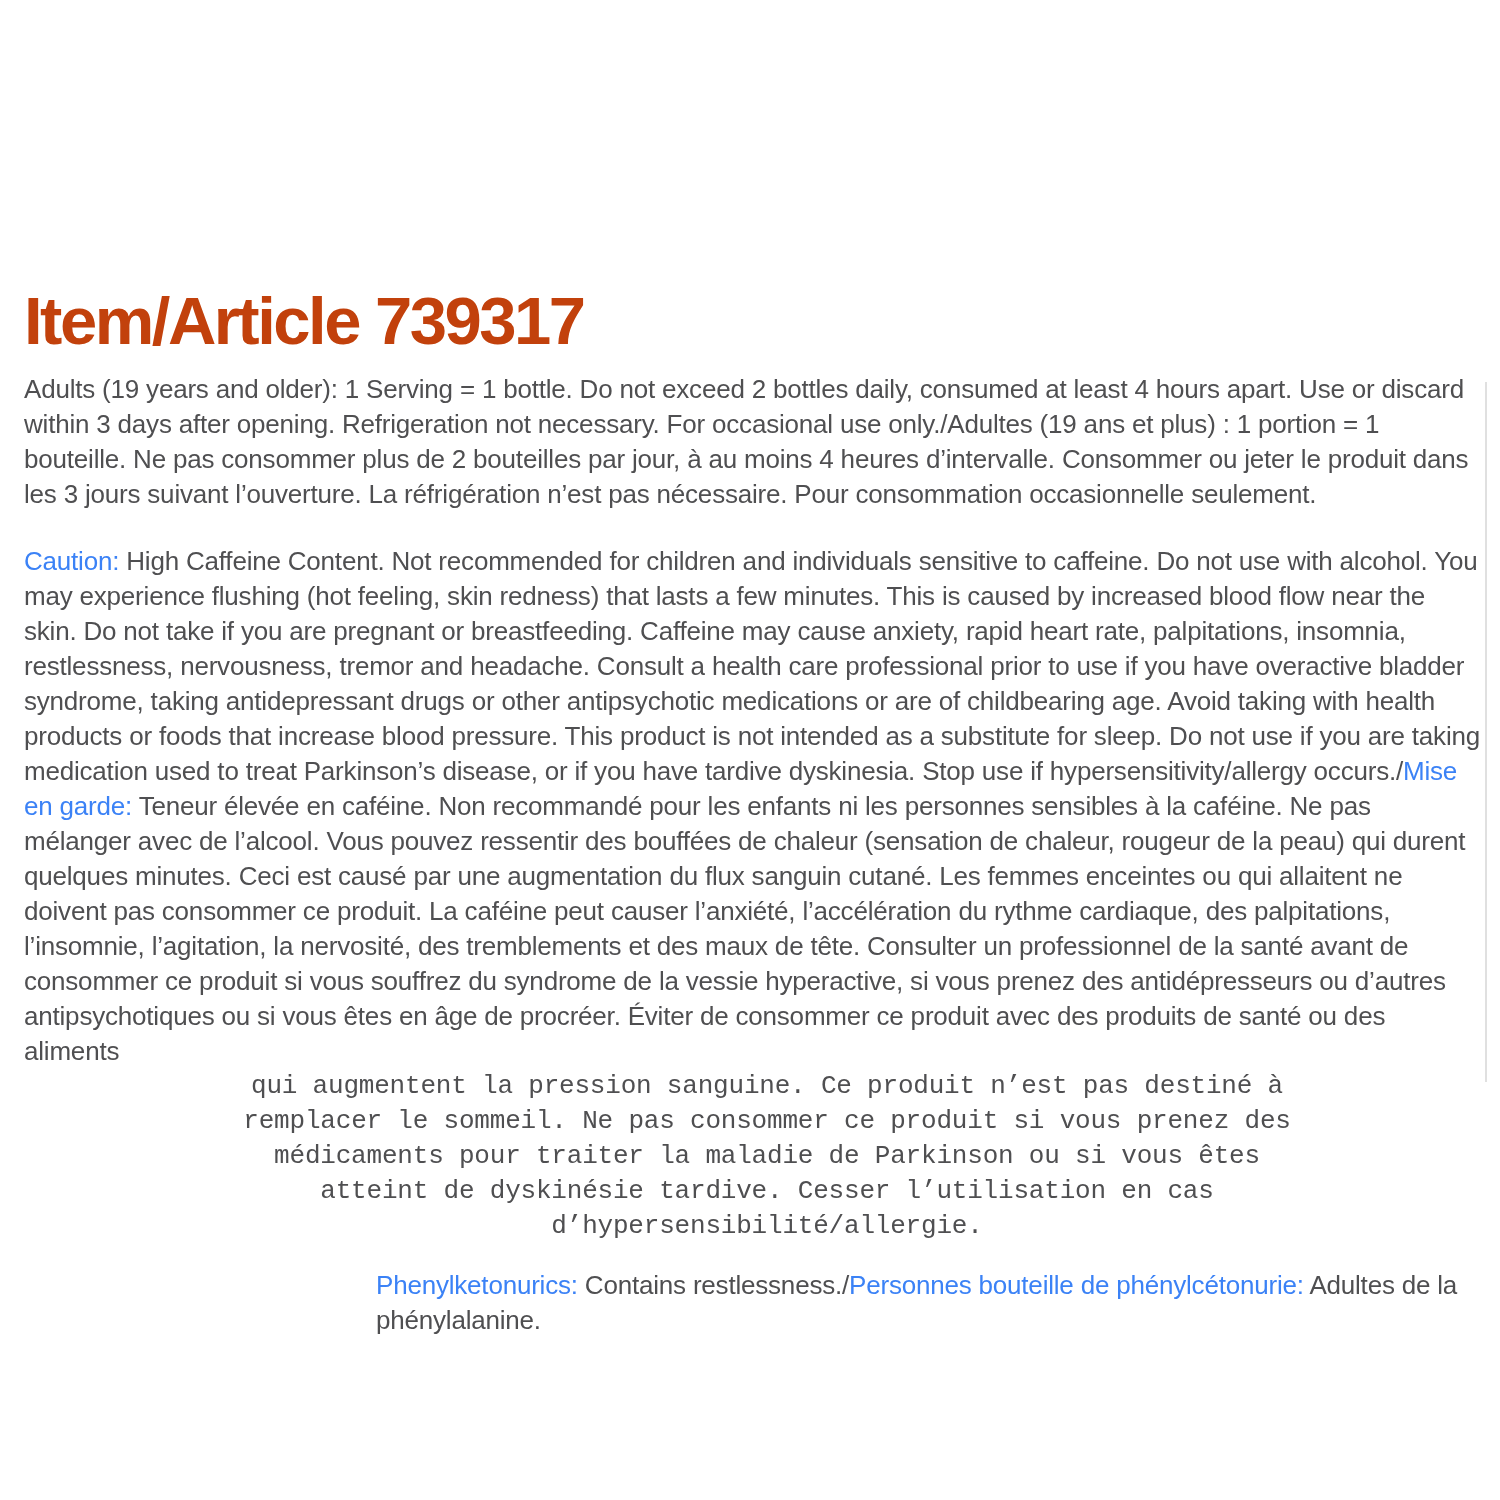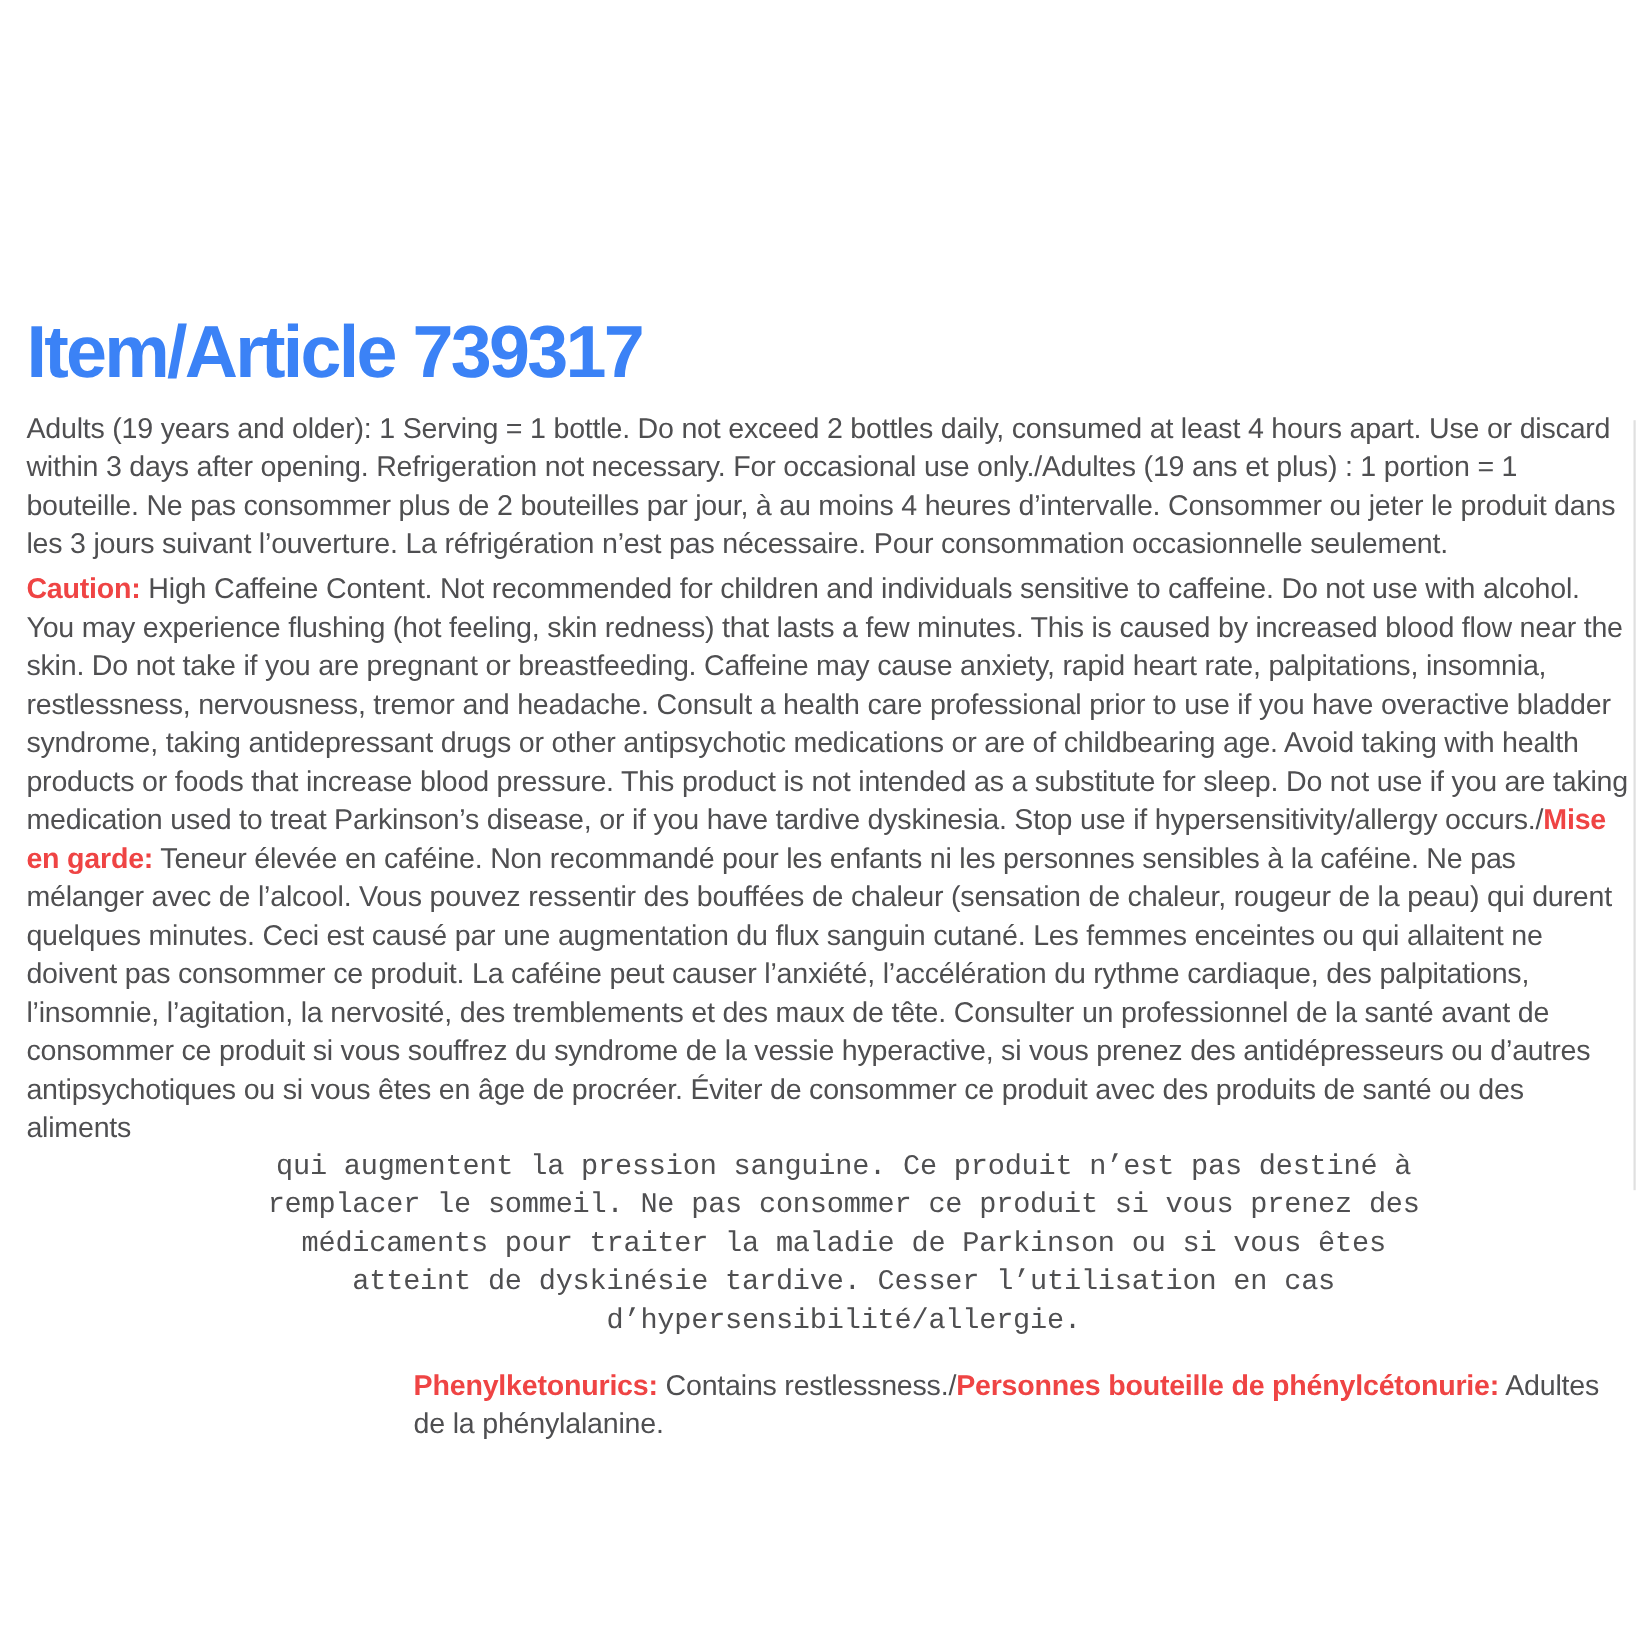--- a/index.html
+++ b/index.html
@@ -16,41 +16,41 @@
     box-sizing: border-box;
     padding: 286px 20px 0 24px;
     font-family: "Liberation Sans", sans-serif;
     color: #4b4b4d;
   }
   .title {
     margin: 0 0 16px 0;
     font-size: 67px;
     font-weight: bold;
     letter-spacing: -2.5px;
-    color: #3b82f6;
+    color: #c2410c;
     line-height: 1.05;
   }
   .body-text {
     margin: 0;
     font-size: 26px;
     line-height: 35px;
     letter-spacing: -0.2px;
     color: #4f4f51;
     text-align: left;
   }
   .directions {
-    margin-bottom: 6px;
+    margin-bottom: 32px;
     max-width: 1456px;
   }
   .caution {
     max-width: 1456px;
   }
   .caution strong, .phenyl strong {
-    font-weight: bold;
-    color: #ef4444;
+    font-weight: normal;
+    color: #3b82f6;
   }
   .caution-centered {
     text-align: center;
     padding: 0 170px 0 200px;
     font-family: Liberation Mono, monospace;
   }
   .phenyl {
     margin-top: 24px;
     margin-left: 352px;
     max-width: 1090px;

